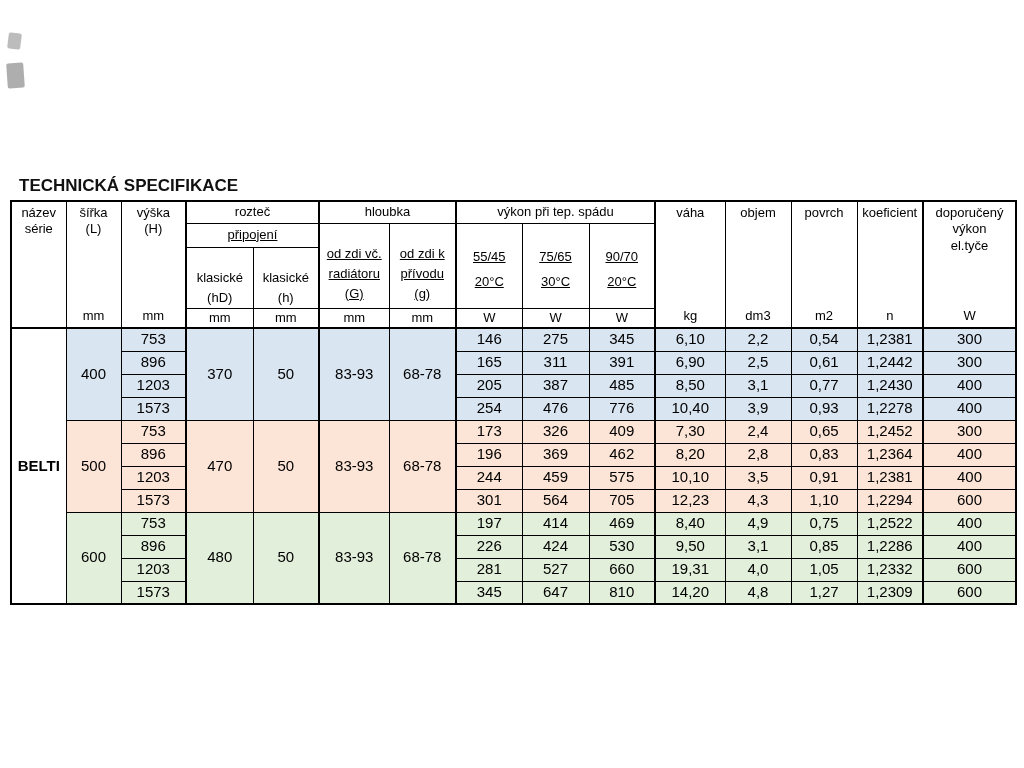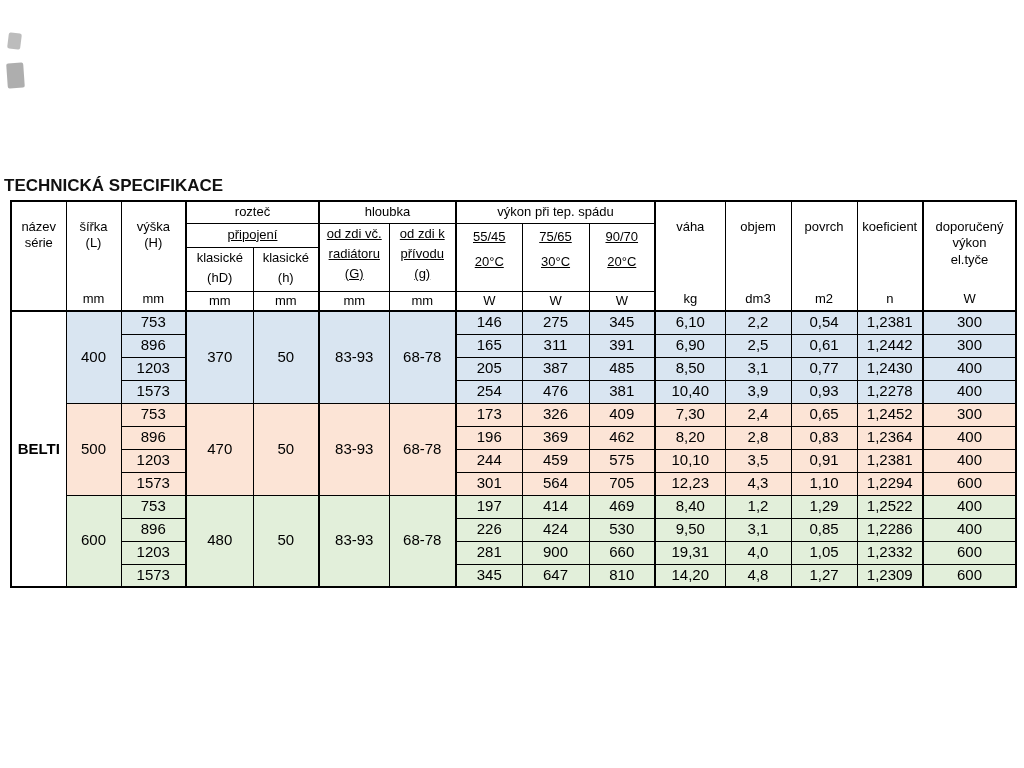--- a/index.html
+++ b/index.html
@@ -1,36 +1,36 @@
 <!DOCTYPE html>
 <html><head>
 <meta charset="utf-8">
 <style>
   * { margin:0; padding:0; box-sizing:border-box; }
   html,body { width:1024px; height:768px; background:#ffffff; font-family:"Liberation Sans",sans-serif; color:#000; position:relative; overflow:hidden; }
 
-  .title { position:absolute; left:4px; top:176px; font-size:17px; font-weight:bold; color:#111; }
+  .title { position:absolute; left:19px; top:176px; font-size:17px; font-weight:bold; color:#111; }
 
   .smudge1 { position:absolute; left:8px; top:33px; width:13px; height:16px; background:#7a7a7a; opacity:.5; border-radius:2px; transform:rotate(7deg); }
   .smudge2 { position:absolute; left:7px; top:63px; width:17px; height:25px; background:#6b6b6b; opacity:.55; border-radius:2px; transform:rotate(-4deg); }
 
   table.spec { position:absolute; left:10px; top:200px; width:1005px; border-collapse:collapse; table-layout:fixed; border:2px solid #000; background:#fff; }
   .spec td { border:1px solid #000; text-align:center; vertical-align:middle; padding:0; font-size:13px; overflow:hidden; white-space:pre-line; line-height:1.25; }
 
   .bL { border-left:2px solid #000 !important; }
   tr.fd td { border-top:2px solid #000; }
 
   tr.hr1 { height:22px; } tr.hr2 { height:24px;text-decoration:underline; } tr.hr3 { height:44px; } tr.hr4 { height:20px; }
   tr.dr  { height:23px; }
   tr.dr td { font-size:15px; }
   td.vy { font-size:13px; }
 
-  td.rel { position:relative; vertical-align:top; padding-top:17px; }
+  td.rel { position:relative; vertical-align:top; padding-top:3px; }
   .unitB { position:absolute; left:0; right:0; bottom:3px; font-size:13px; text-align:center; }
-  td.top { vertical-align:top; padding-top:0; }
+  td.top { vertical-align:top; padding-top:20px; }
   td.h3l { line-height:20px; }
   td.temp { line-height:25px;text-align:center; }
 
   tr.g0 > td { background:#d9e5f1; }
   tr.g1 > td { background:#fce4d6; }
   tr.g2 > td { background:#e2efda; }
   td.serc { font-weight:bold; font-size:14px; background:#ffffff !important; }
 </style>
 </head>
 <body>
@@ -148,21 +148,21 @@
     <td class="bL">8,50</td>
     <td>3,1</td>
     <td>0,77</td>
     <td>1,2430</td>
     <td class="bL">400</td>
   </tr>
   <tr class="dr g0">
     <td class="vy">1573</td>
     <td class="bL">254</td>
     <td>476</td>
-    <td>381</td>
+    <td>776</td>
     <td class="bL">10,40</td>
     <td>3,9</td>
     <td>0,93</td>
     <td>1,2278</td>
     <td class="bL">400</td>
   </tr>
 
   <tr class="dr g1">
     <td rowspan="4">500</td>
     <td class="vy">753</td>
@@ -217,40 +217,40 @@
     <td rowspan="4">600</td>
     <td class="vy">753</td>
     <td rowspan="4" class="bL">480</td>
     <td rowspan="4">50</td>
     <td rowspan="4" class="bL">83-93</td>
     <td rowspan="4">68-78</td>
     <td class="bL">197</td>
     <td>414</td>
     <td>469</td>
     <td class="bL">8,40</td>
-    <td>1,2</td>
-    <td>1,29</td>
+    <td>4,9</td>
+    <td>0,75</td>
     <td>1,2522</td>
     <td class="bL">400</td>
   </tr>
   <tr class="dr g2">
     <td class="vy">896</td>
     <td class="bL">226</td>
     <td>424</td>
     <td>530</td>
     <td class="bL">9,50</td>
     <td>3,1</td>
     <td>0,85</td>
     <td>1,2286</td>
     <td class="bL">400</td>
   </tr>
   <tr class="dr g2">
     <td class="vy">1203</td>
     <td class="bL">281</td>
-    <td>900</td>
+    <td>527</td>
     <td>660</td>
     <td class="bL">19,31</td>
     <td>4,0</td>
     <td>1,05</td>
     <td>1,2332</td>
     <td class="bL">600</td>
   </tr>
   <tr class="dr g2">
     <td class="vy">1573</td>
     <td class="bL">345</td>

